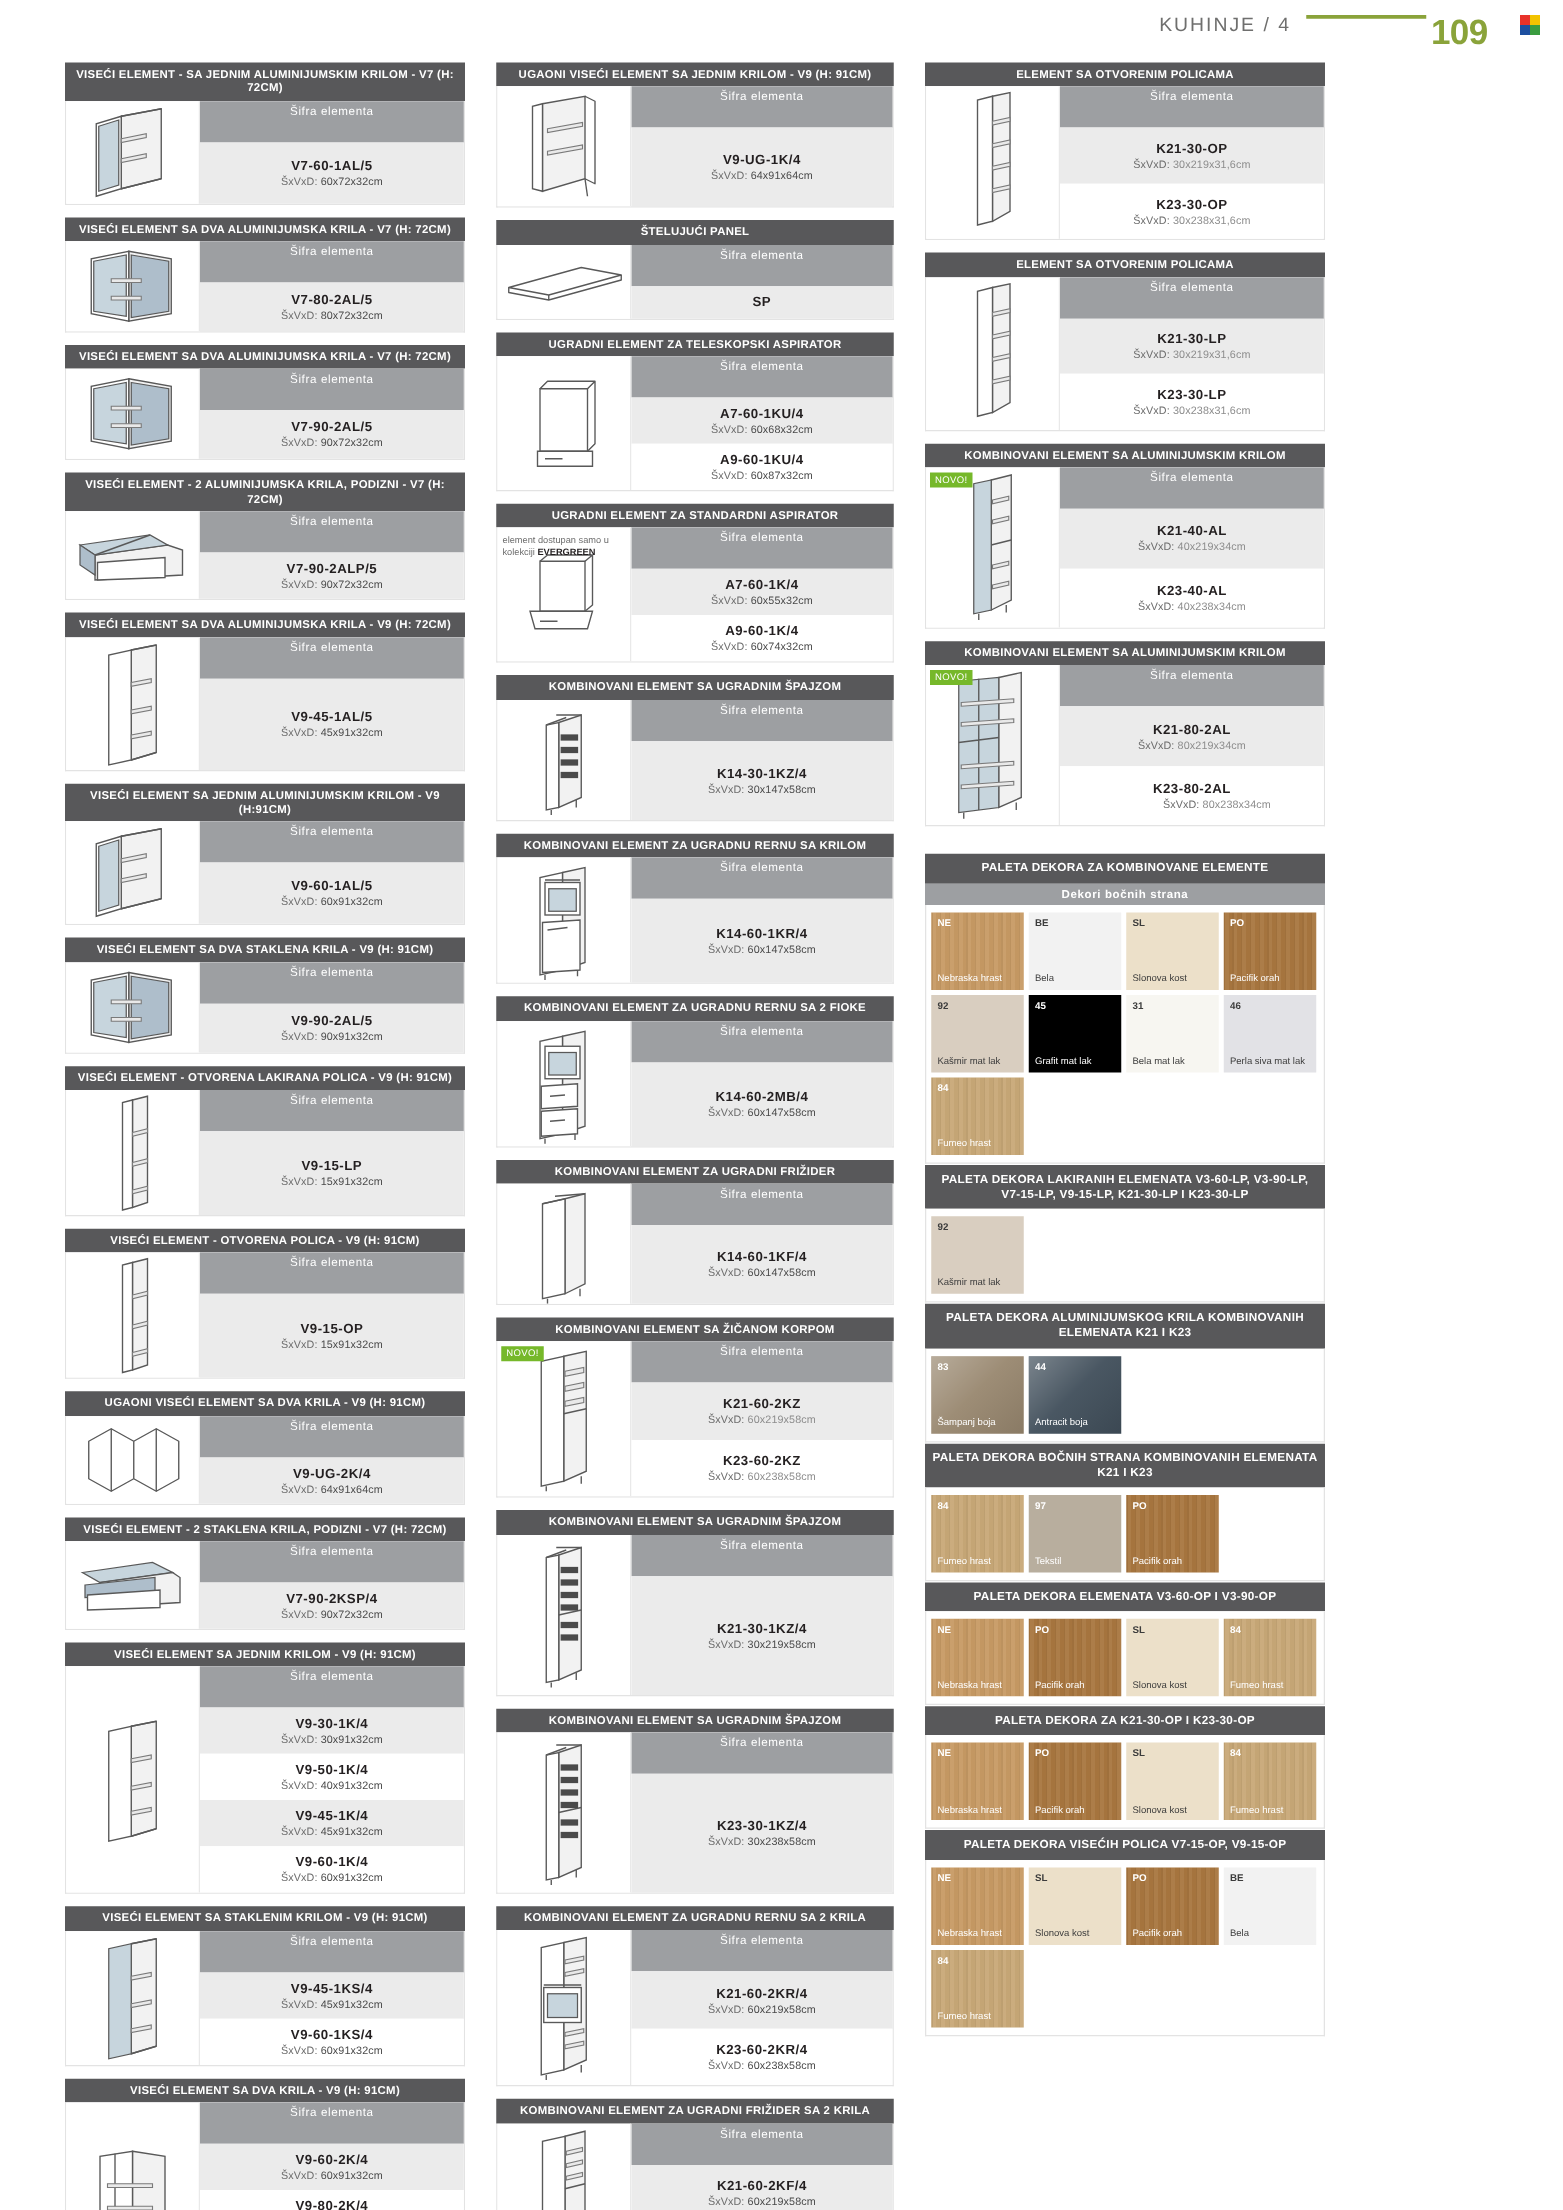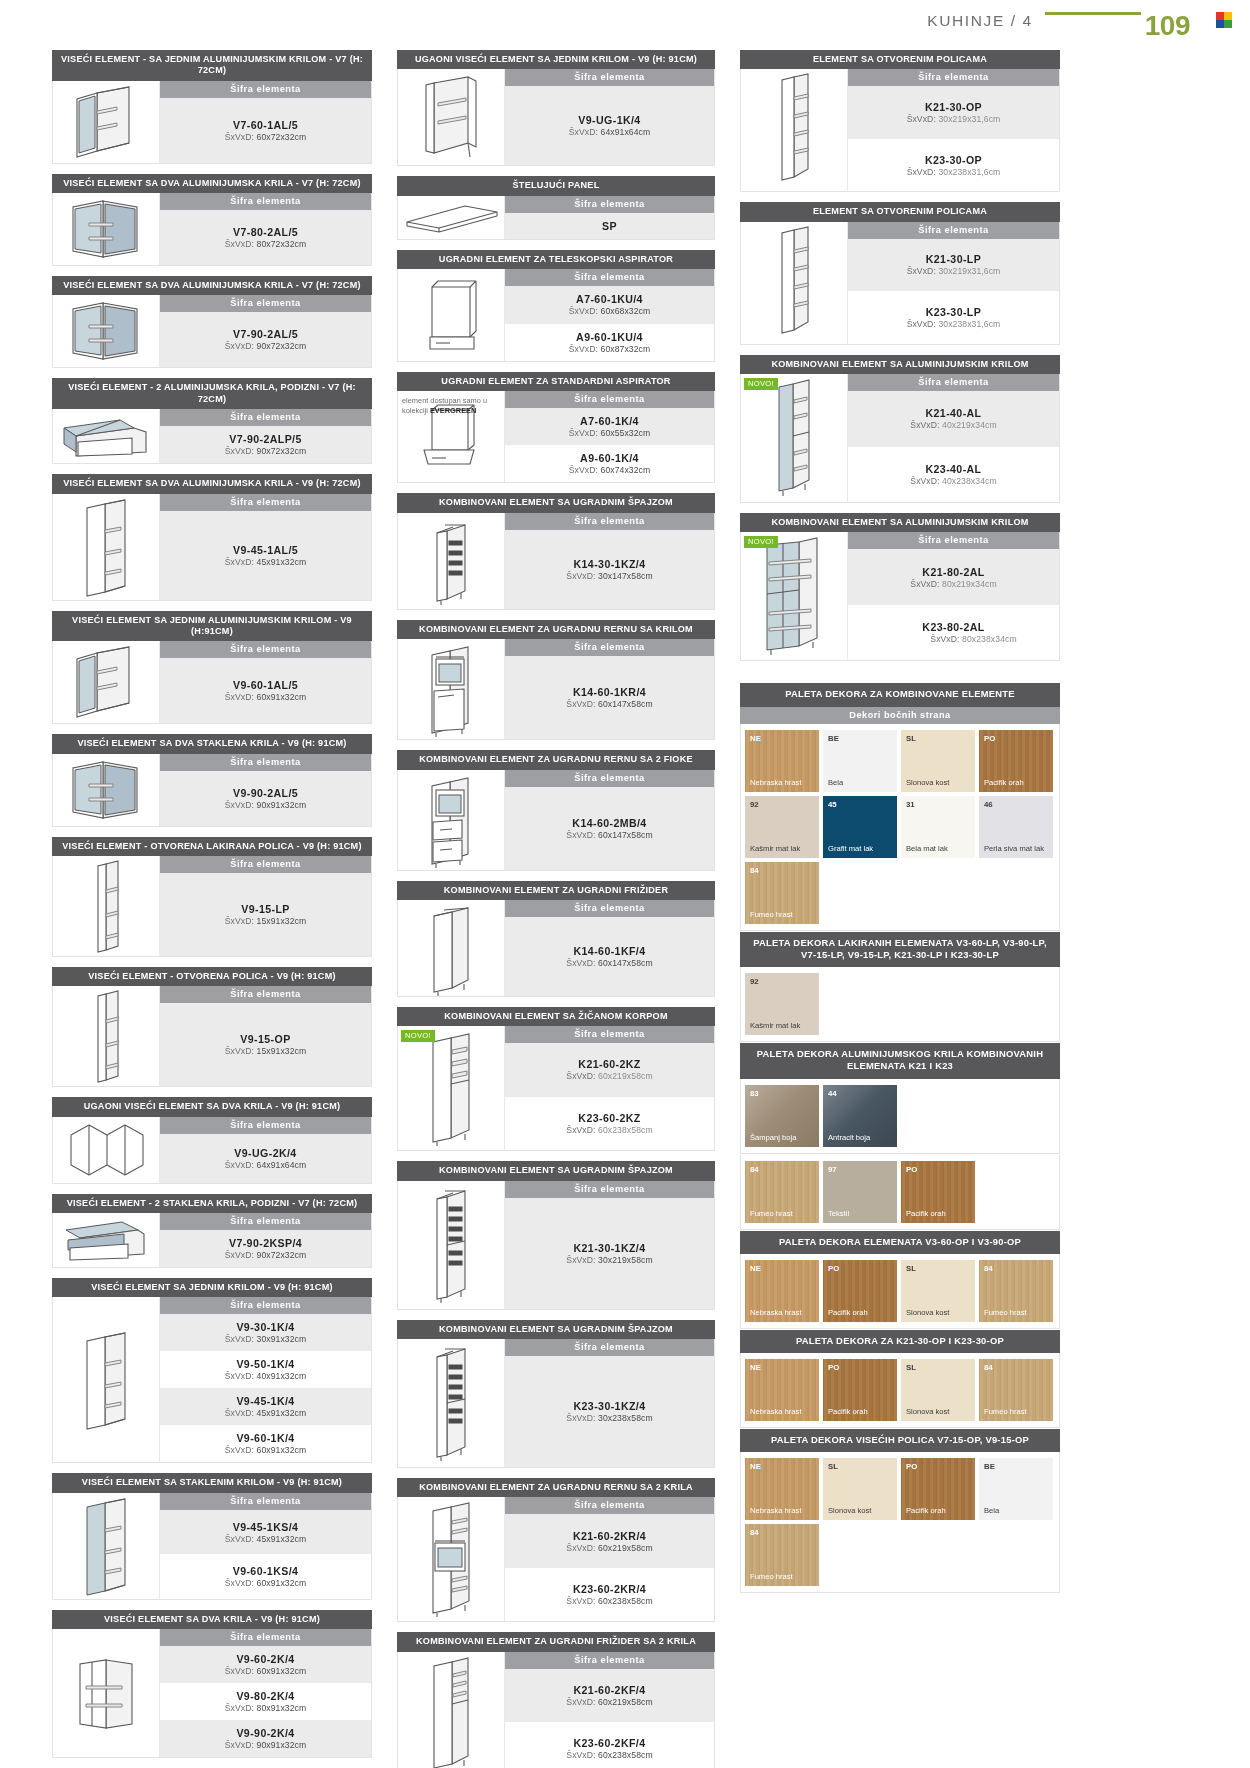--- a/index.html
+++ b/index.html
@@ -37,22 +37,22 @@
   .blk-body { display: flex; border: 1px solid #e3e3e3; border-top: none; background:#fff; }
   .blk-img {
     width: 107px; flex: 0 0 107px;
     background: #fff; position: relative;
     display: flex; align-items: center; justify-content: center;
     border-right: 1px solid #e9e9e9;
   }
   .blk-rows { flex: 1 1 auto; display: flex; flex-direction: column; }
   .sifra {
     background: #9d9fa2; color: #fff; text-align: center;
-    font-size: 9.3px; font-weight: 700; letter-spacing: 0.5px;
-    padding: 3px 0 4px;
+    font-size: 9.3px; font-weight: 400; letter-spacing: 0.5px;
+    padding: 3px 0 20px;
   }
   .row {
     flex: 1 1 auto; display: flex; flex-direction: column;
     align-items: center; justify-content: center;
     padding: 7px 4px; text-align: center;
   }
   .row.alt { background: #ebebeb; }
   .row.plain { background: #ffffff; }
   .code { font-size: 10.6px; font-weight: 700; letter-spacing: 0.4px; color: #231f20; }
   .dims { font-size: 8.6px; color: #4a4a4a; margin-top: 1px; letter-spacing: 0.1px; }
@@ -967,21 +967,21 @@
             </div>
             <div class="sw light wood" style="background: rgb(168, 118, 63);">
               <span class="grain"></span>
               <span class="sw-id">PO</span>
               <span class="sw-nm">Pacifik orah</span>
             </div>
             <div class="sw dark" style="background: rgb(217, 206, 192);">
               <span class="sw-id">92</span>
               <span class="sw-nm">Kašmir mat lak</span>
             </div>
-            <div class="sw light" style="background: #0c4a6e;">
+            <div class="sw light" style="background: #000000;">
               <span class="sw-id">45</span>
               <span class="sw-nm">Grafit mat lak</span>
             </div>
             <div class="sw dark" style="background: rgb(247, 246, 241);">
               <span class="sw-id">31</span>
               <span class="sw-nm">Bela mat lak</span>
             </div>
             <div class="sw dark" style="background: rgb(226, 226, 230);">
               <span class="sw-id">46</span>
               <span class="sw-nm">Perla siva mat lak</span>
@@ -1011,20 +1011,21 @@
               <span class="sw-nm">Šampanj boja</span>
             </div>
             <div class="sw light" style="background: rgb(66, 80, 92);">
               <span class="gloss"></span>
               <span class="sw-id">44</span>
               <span class="sw-nm">Antracit boja</span>
             </div>
           </div>
         </div>
         <div class="pal">
+          <div class="pal-title">PALETA DEKORA BOČNIH STRANA KOMBINOVANIH ELEMENATA K21 I K23</div>
           <div class="pal-grid">
             <div class="sw light wood" style="background: rgb(200, 168, 119);">
               <span class="grain"></span>
               <span class="sw-id">84</span>
               <span class="sw-nm">Fumeo hrast</span>
             </div>
             <div class="sw light" style="background: rgb(184, 174, 158);">
               <span class="sw-id">97</span>
               <span class="sw-nm">Tekstil</span>
             </div>

